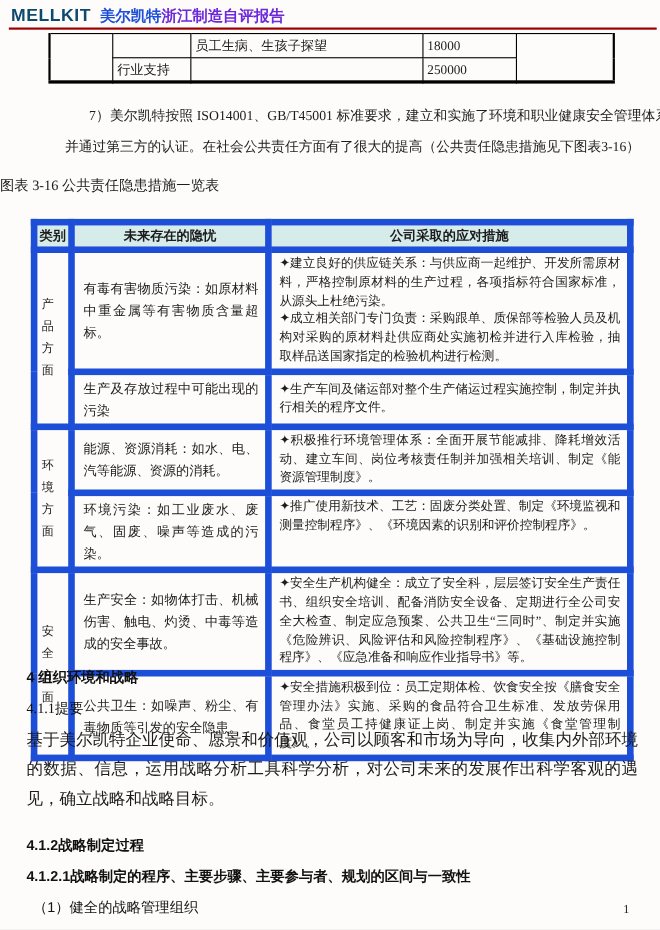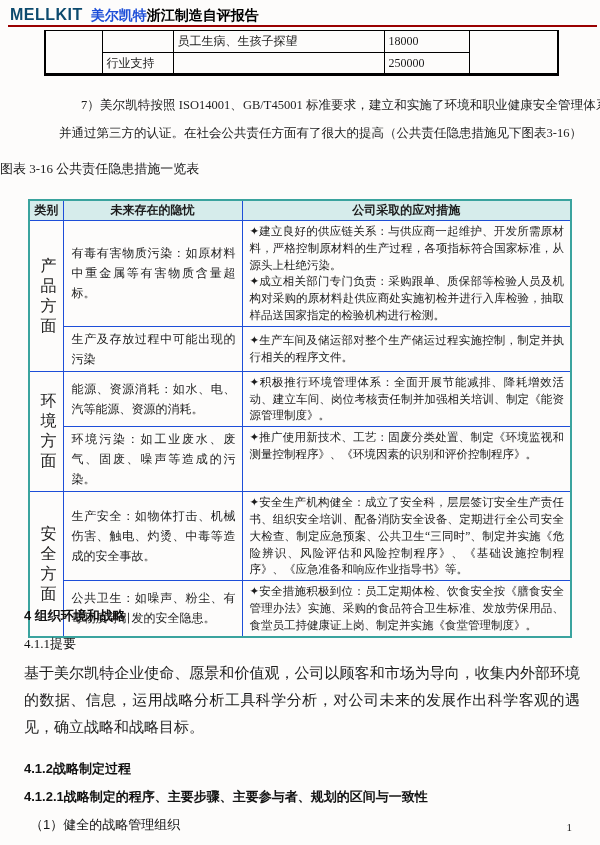--- a/index.html
+++ b/index.html
@@ -8,44 +8,44 @@
     position:relative; width:600px; height:845px; margin:0 auto;
     background:#fdfcfb; overflow:hidden;
     font-family:"Liberation Serif","DejaVu Serif",serif;
     color:#1c1c1c;
   }
 
   
   .hdr { position:absolute; left:10px; top:6px; white-space:nowrap; }
   .hdr .brand { font-family:"Liberation Sans","DejaVu Sans",sans-serif; font-weight:bold; font-size:16px; color:#0c4a6e; letter-spacing:0.5px; }
   .hdr .t-dark { font-size:14px; font-weight:bold; color:#1d4ed8; margin-left:4px; }
-  .hdr .t-red  { font-size:14px; font-weight:bold; color:#000000; }
+  .hdr .t-red  { font-size:14px; font-weight:bold; color:#6d28d9; }
   .hdr-rule { position:absolute; left:8px; top:25px; width:589px; height:2px; background:#9a0000; }
 
   
   .cont-tbl { position:absolute; left:44px; top:30px; border-collapse:collapse; table-layout:fixed;
               border-left:2px solid #000; border-right:2px solid #000; border-top:1px solid #000; border-bottom:3px solid #000;
               font-size:12px; }
   .cont-tbl td { border:1px solid #000; height:22px; padding:1px 4px; vertical-align:middle; overflow:hidden; white-space:nowrap; }
 
   
   .para7 { position:absolute; left:20px; top:92px; width:562px;
            font-size:12.5px; line-height:27.5px; text-align:justify; text-indent:22px;margin-left:39px; }
 
   
   .fig-cap { position:absolute; left:0; top:160px; width:600px; text-align:left;
              font-weight:normal; font-size:13px; }
 
   
   .resp-tbl { position:absolute; left:28px; top:199px; width:542px;
               border-collapse:collapse; table-layout:fixed;
               border:2px solid #3aa39e; font-size:12px; }
-  .resp-tbl th, .resp-tbl td { border:1px solid #1d4ed8; overflow:hidden;margin-top:24px; }
+  .resp-tbl th, .resp-tbl td { border:6px solid #1d4ed8; overflow:hidden;margin-top:24px; }
   .resp-tbl th { background:#d6eceb; font-weight:bold; height:19px; text-align:center; font-size:12px; padding:1px 2px; }
-  .resp-tbl td.cat { text-align:right; vertical-align:middle; letter-spacing:2px; line-height:20px; padding:2px 4px; font-size:16px; }
+  .resp-tbl td.cat { text-align:left; vertical-align:middle; letter-spacing:2px; line-height:20px; padding:2px 4px; font-size:11px; }
   .resp-tbl td.concern { vertical-align:middle; padding:2px 6px 2px 8px; line-height:20px; text-align:justify; }
   .resp-tbl td.meas { vertical-align:top; padding:2px 6px 2px 7px; line-height:16.8px; font-size:11.5px; text-align:justify; }
   .resp-tbl td.meas div { text-align:justify; }
 
   
   .bottom { position:absolute; left:24px; top:602px; width:556px; }
   .sec-h { font-size:13px; font-weight:bold; line-height:28px; font-family:Liberation Sans, sans-serif; color:#111; }
   .sec-h.serif { font-family:"Liberation Serif","DejaVu Serif",serif; font-weight:normal; }
   .sec-p { font-size:15px; line-height:27px; text-align:justify; margin:2px 0 14px 0; }
   .sec-h.indent1 { text-indent:6px; font-weight:normal; }

